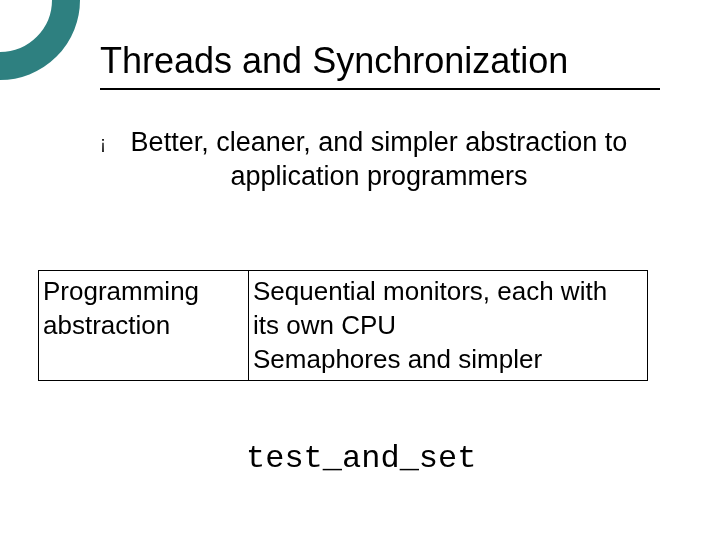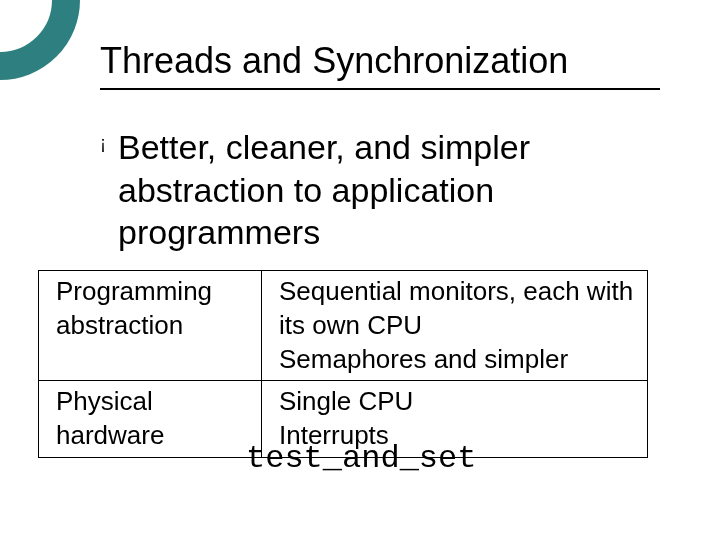--- a/index.html
+++ b/index.html
@@ -48,34 +48,35 @@
     display: flex;
     align-items: flex-start;
   }
   .bullet-marker {
     font-size: 18px;
     margin-right: 12px;
     line-height: 34px;
     flex-shrink: 0;
   }
   .bullet-text {
-    font-size: 34px;
+    font-size: 27px;
     line-height: 1.25;
+    text-align: center;
   }
   .table-block {
     position: absolute;
     left: 38px;
     top: 270px;
     width: 610px;
     border-collapse: collapse;
     font-size: 26px;
   }
   .table-block td {
     border: 1.5px solid #000;
-    padding: 4px 10px 4px 17px;
+    padding: 4px 10px 4px 4px;
     vertical-align: top;
     line-height: 1.3;
   }
   .col-left {
     width: 195px;
   }
   .overflow-text {
     position: absolute;
     left: 246px;
     top: 440px;
@@ -100,23 +101,16 @@
 
 <table class="table-block">
   <tbody>
       <tr>
     <td class="col-left">Programming abstraction</td>
     <td>
       <span>Sequential monitors, each with its own CPU</span><br>
       <span>Semaphores and simpler</span>
     </td>
   </tr>
-  <tr>
-    <td class="col-left">Physical hardware</td>
-    <td>
-      <span>Single CPU</span><br>
-      <span>Interrupts</span>
-    </td>
-  </tr>
 </tbody>
   </table>
 
 <div class="overflow-text">test_and_set</div>
 
 </body></html>

